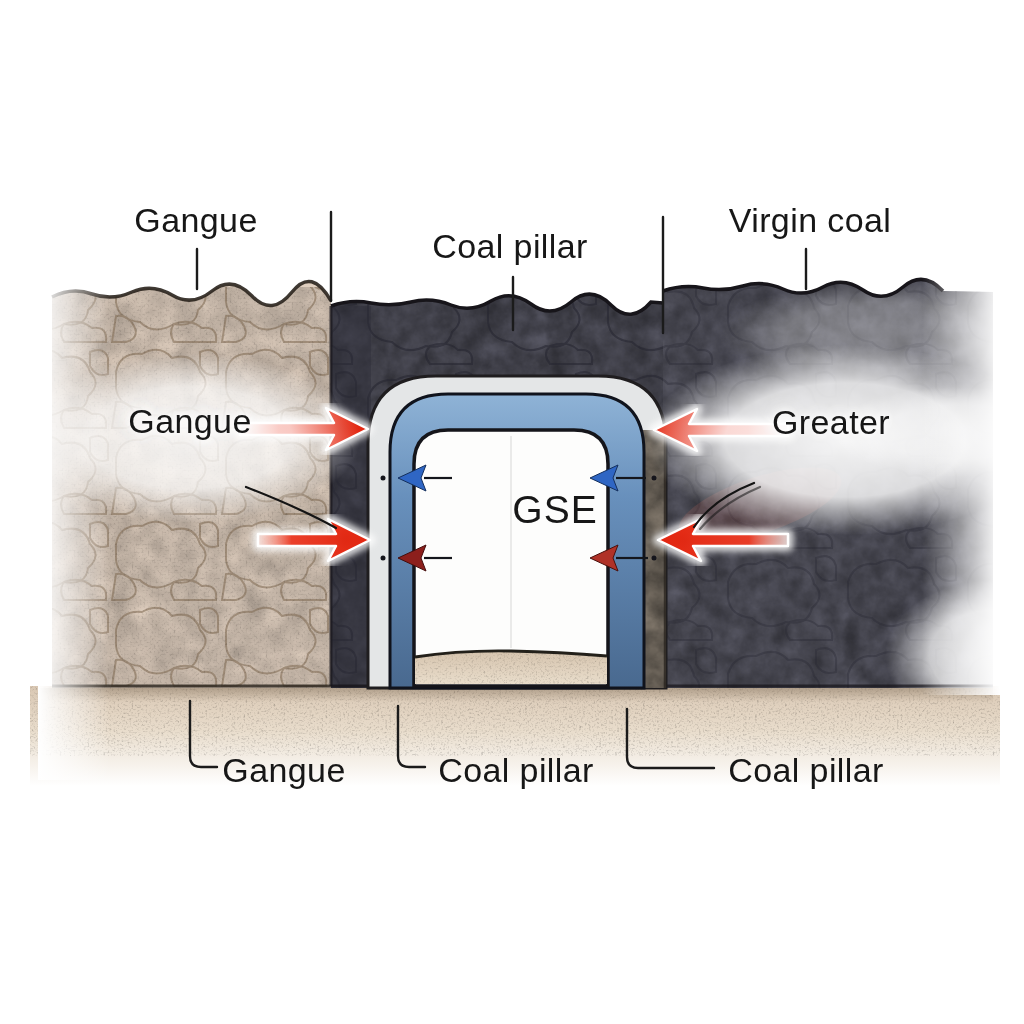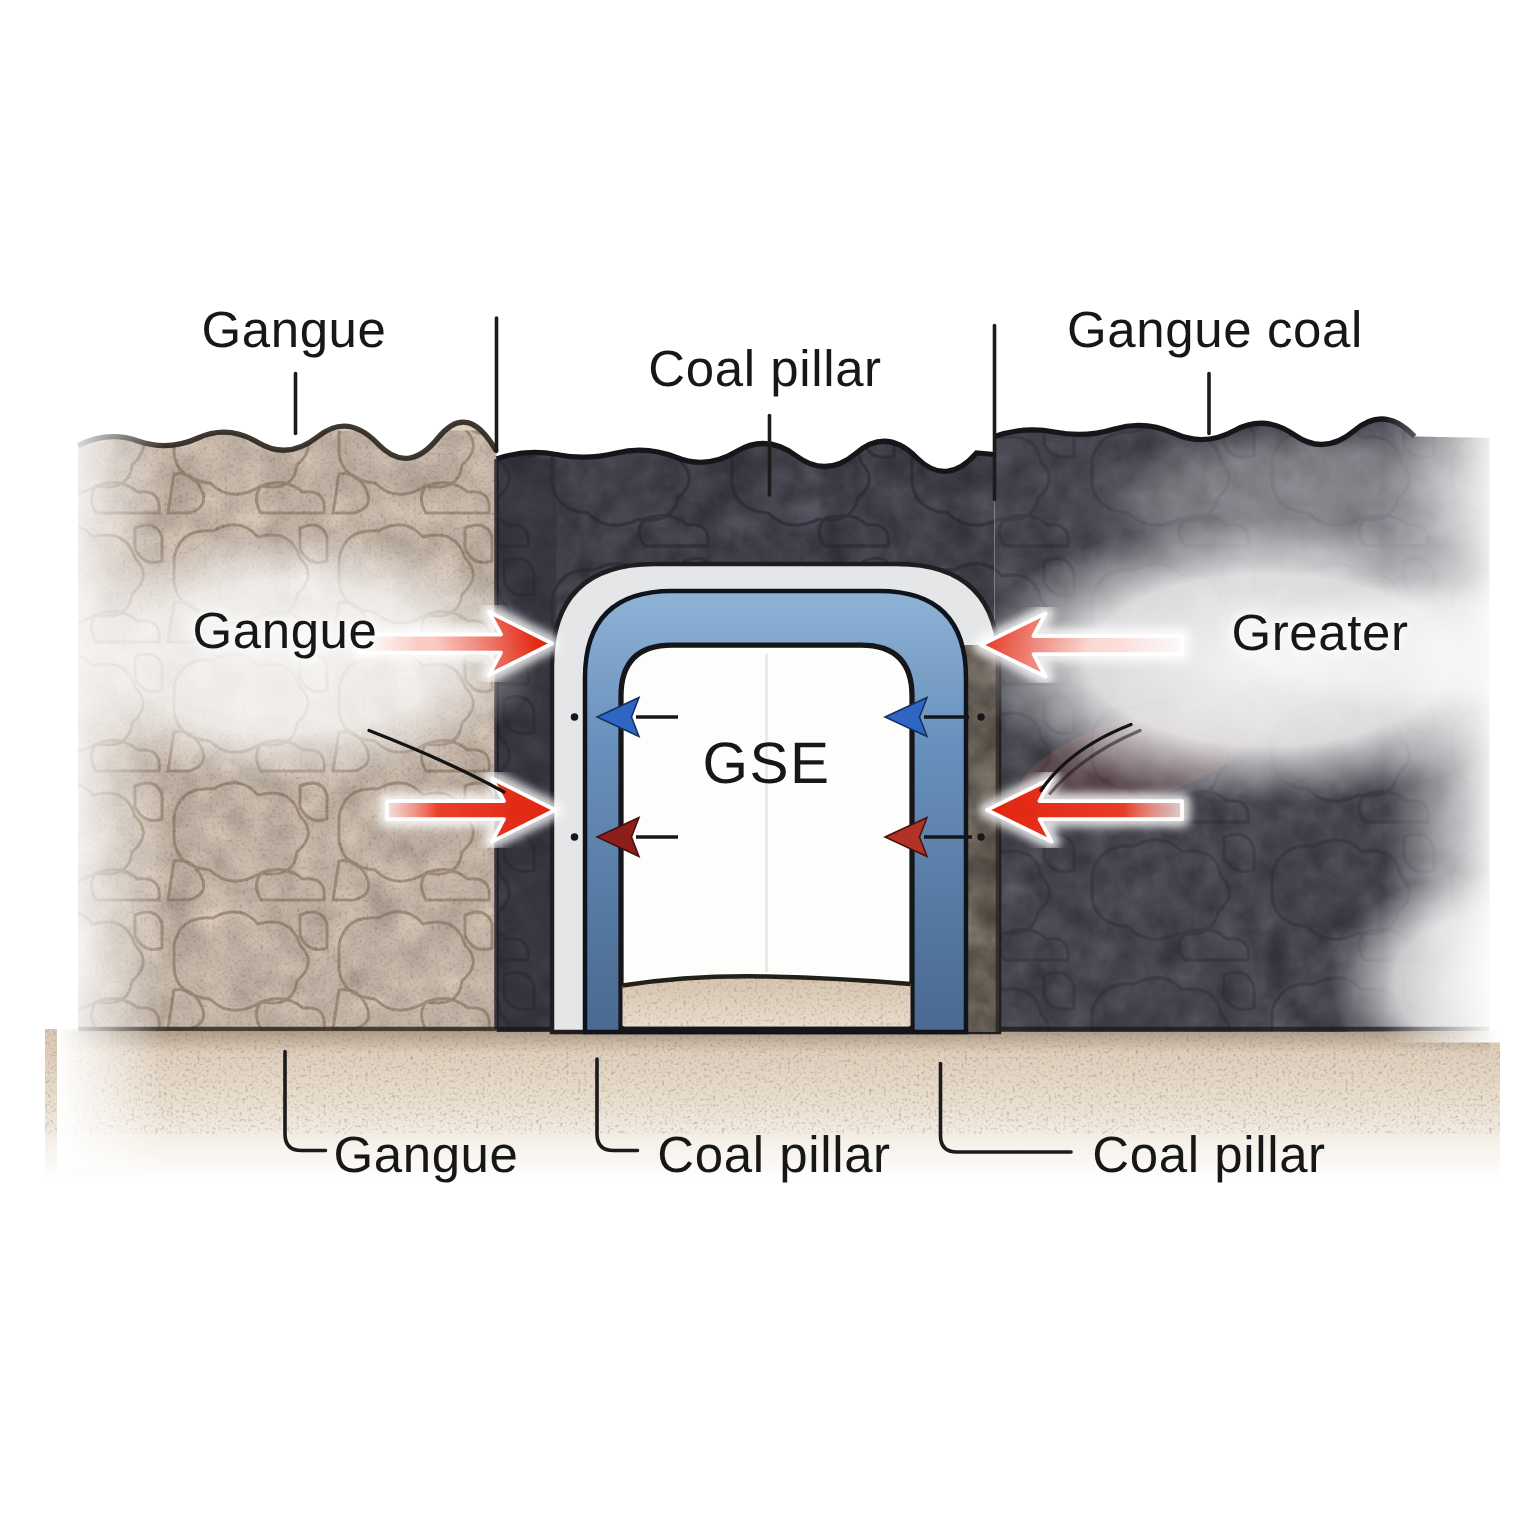--- a/index.html
+++ b/index.html
@@ -2,21 +2,21 @@
 <html style="--text: #171717; --arrow-red: #e62d1b; --lining-blue: #5d85b2; --outer-band-gray: #e4e6e7; --coal-gray: #5c5c69; --gangue-beige: #e0cfbf; --floor-beige: #d9c7b3; --bolt-blue: #2f66c4; --bolt-red-left: #8c1f1c; --bolt-red-right: #b03228;"><head>
 <meta charset="utf-8">
 <style>
   html,body{margin:0;padding:0;background:#fff;}
   #canvas{position:relative;width:1024px;height:892px;background:#fff;overflow:hidden;
           font-family:"Liberation Sans",sans-serif;}
   #scene{position:absolute;left:0;top:0;}
   .lbl{position:absolute;transform:translateX(-50%);font:400 34px/37px "Liberation Sans",sans-serif;
        color:var(--text,#171717);white-space:nowrap;letter-spacing:.4px;text-align:center;}
   .lbl.glow{text-shadow:0 0 6px #fff,0 0 12px #fff,0 0 18px #fff,0 0 26px #fff,0 0 34px #fff;}
-  .lbl.gse{font-size:39px;letter-spacing:1px;}
+  .lbl.gse{font-size:39px;letter-spacing:1px;margin-left:44px;}
   .bolt-blue-l{fill:var(--bolt-blue,#2f66c4);stroke:#142f5c;stroke-width:1;}
   .bolt-red-l{fill:var(--bolt-red-left,#8c1f1c);stroke:#440e0d;stroke-width:1;}
   .bolt-blue-r{fill:var(--bolt-blue,#2f66c4);stroke:#142f5c;stroke-width:1;}
   .bolt-red-r{fill:var(--bolt-red-right,#b03228);stroke:#4a100c;stroke-width:1;}
   .leader{fill:none;stroke:#1b1b1b;stroke-width:2.4;stroke-linecap:round;}
   .curveleader{fill:none;stroke:#141414;stroke-width:2.2;stroke-linecap:round;}
   .arrow-core{stroke:#ffffff;stroke-width:2.5;stroke-linejoin:round;}
   .arrow-glow{fill:none;stroke:#ffffff;stroke-width:11;opacity:.8;stroke-linejoin:round;}
 </style>
 </head>
@@ -250,26 +250,26 @@
   </g>
 
   <g>
     <rect x="38" y="280" width="72" height="500" fill="url(#leftFadeG)"></rect>
     <rect x="922" y="265" width="78" height="430" fill="url(#rightFadeG)"></rect>
   </g>
 </svg>
 
 <div class="lbl" style="left:196px;top:202px;">Gangue</div>
 <div class="lbl" style="left:510px;top:228px;">Coal pillar</div>
-<div class="lbl" style="left:810px;top:202px;">Gangue coal</div>
+<div class="lbl" style="left:810px;top:202px;">Virgin coal</div>
 
 <div class="lbl glow" style="left:190px;top:403px;">
   <div>Gangue</div>
 </div>
-<div class="lbl glow" style="left:880px;top:404px;">
+<div class="lbl glow" style="left:831px;top:404px;">
   <div>Greater</div>
 </div>
 
 <div class="lbl gse" style="left:511px;top:491px;">GSE</div>
 
 <div class="lbl" style="left:284px;top:752px;">Gangue</div>
 <div class="lbl" style="left:516px;top:752px;">Coal pillar</div>
 <div class="lbl" style="left:806px;top:752px;">Coal pillar</div>
 
 </div>

